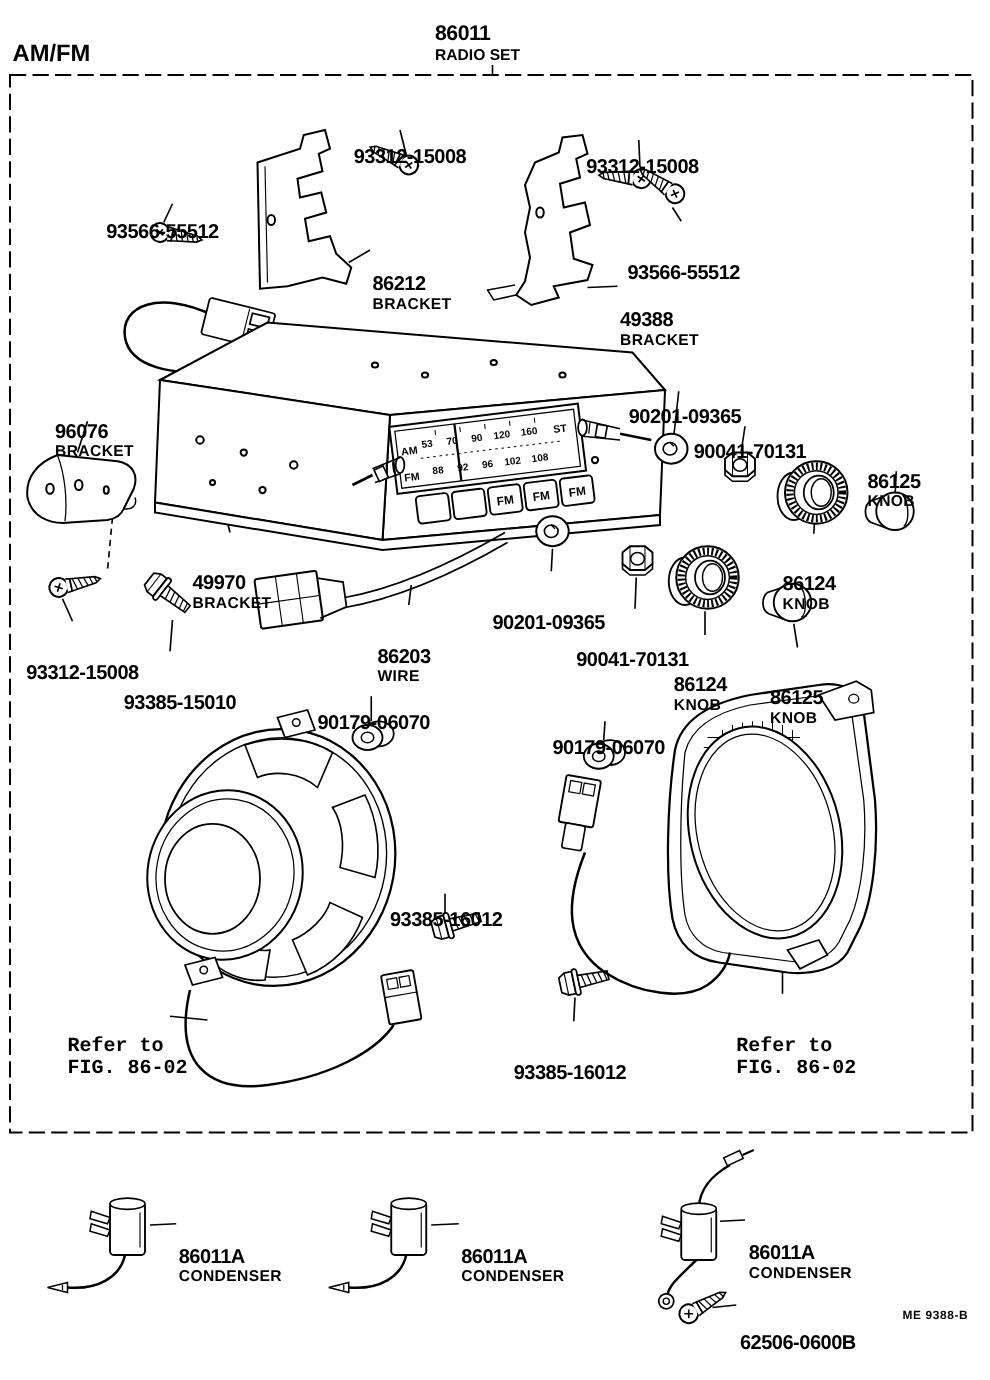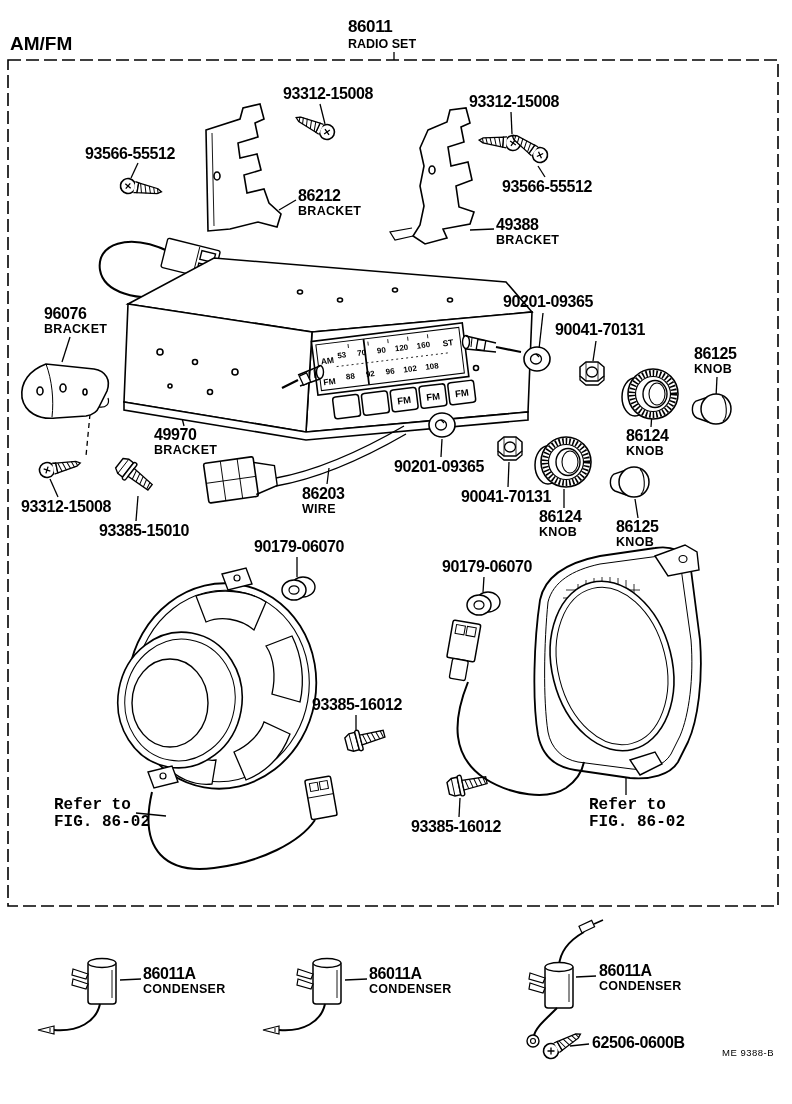--- a/index.html
+++ b/index.html
@@ -1,28 +1,28 @@
 <!DOCTYPE html>
 <html><head>
 <meta charset="utf-8">
 <style>
   html,body{margin:0;padding:0;background:#ffffff;}
   #page{position:relative;width:792px;height:1104px;background:#fff;overflow:hidden;
         font-family:"Liberation Sans",sans-serif;color:#000;}
   svg{position:absolute;left:0;top:0;}
   .plabel{position:absolute;font-weight:bold;line-height:1.04;white-space:nowrap;}
-  .plabel .no{font-size:16px;letter-spacing:-0.4px;}
+  .plabel .no{font-size:16px;letter-spacing:-0.4px;margin-top:32px;}
   .plabel .nm{font-size:12.5px;letter-spacing:0.3px;}
   .plabel .nm:empty{display:none;}
   .plabel.note .no,.plabel.note .nm{font-size:16px;letter-spacing:0;font-family:Liberation Mono, monospace;}
   .hdr{position:absolute;font-weight:bold;font-size:19px;}
   .asm{position:absolute;width:96px;text-align:left;font-weight:bold;}
   .asm .no{font-size:17px;letter-spacing:-0.4px;}
   .asm .nm{font-size:12.5px;}
-  .doccode{position:absolute;font-weight:normal;font-size:9.5px;letter-spacing:0.5px;}
+  .doccode{position:absolute;font-weight:bold;font-size:9.5px;letter-spacing:0.5px;}
 </style>
 </head>
 <body>
 
 <div id="page">
 
 <svg width="792" height="1104" viewBox="0 0 792 1104">
   <defs>
     <g id="screw">
       <circle cx="0" cy="0" r="7.5" fill="#fff" stroke="#000" stroke-width="1.6"></circle>

